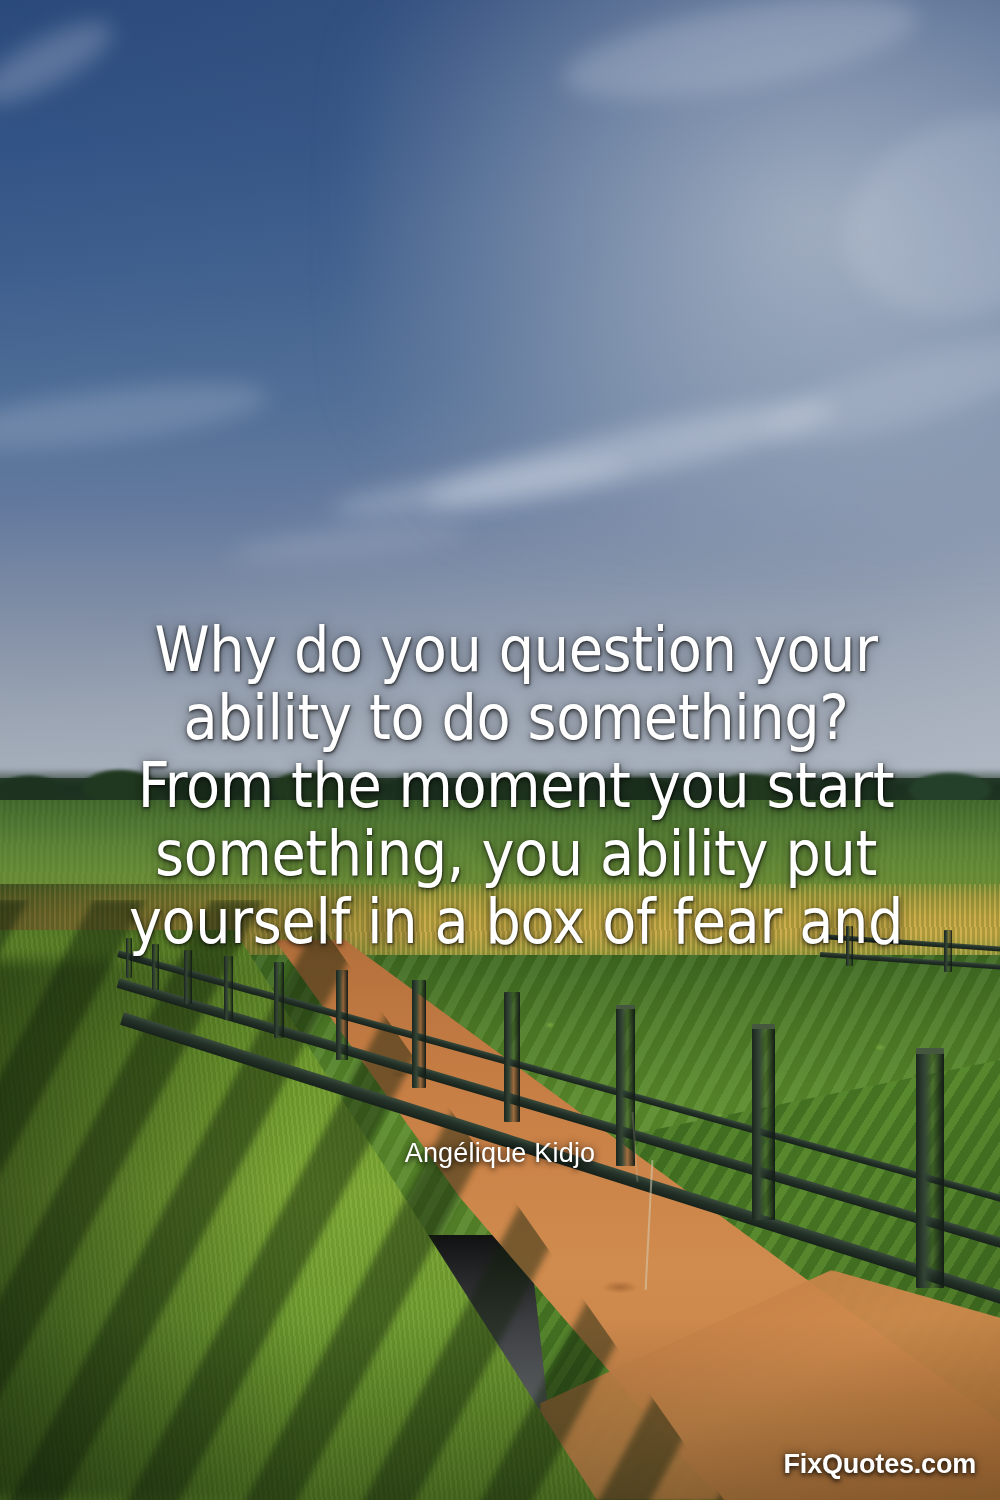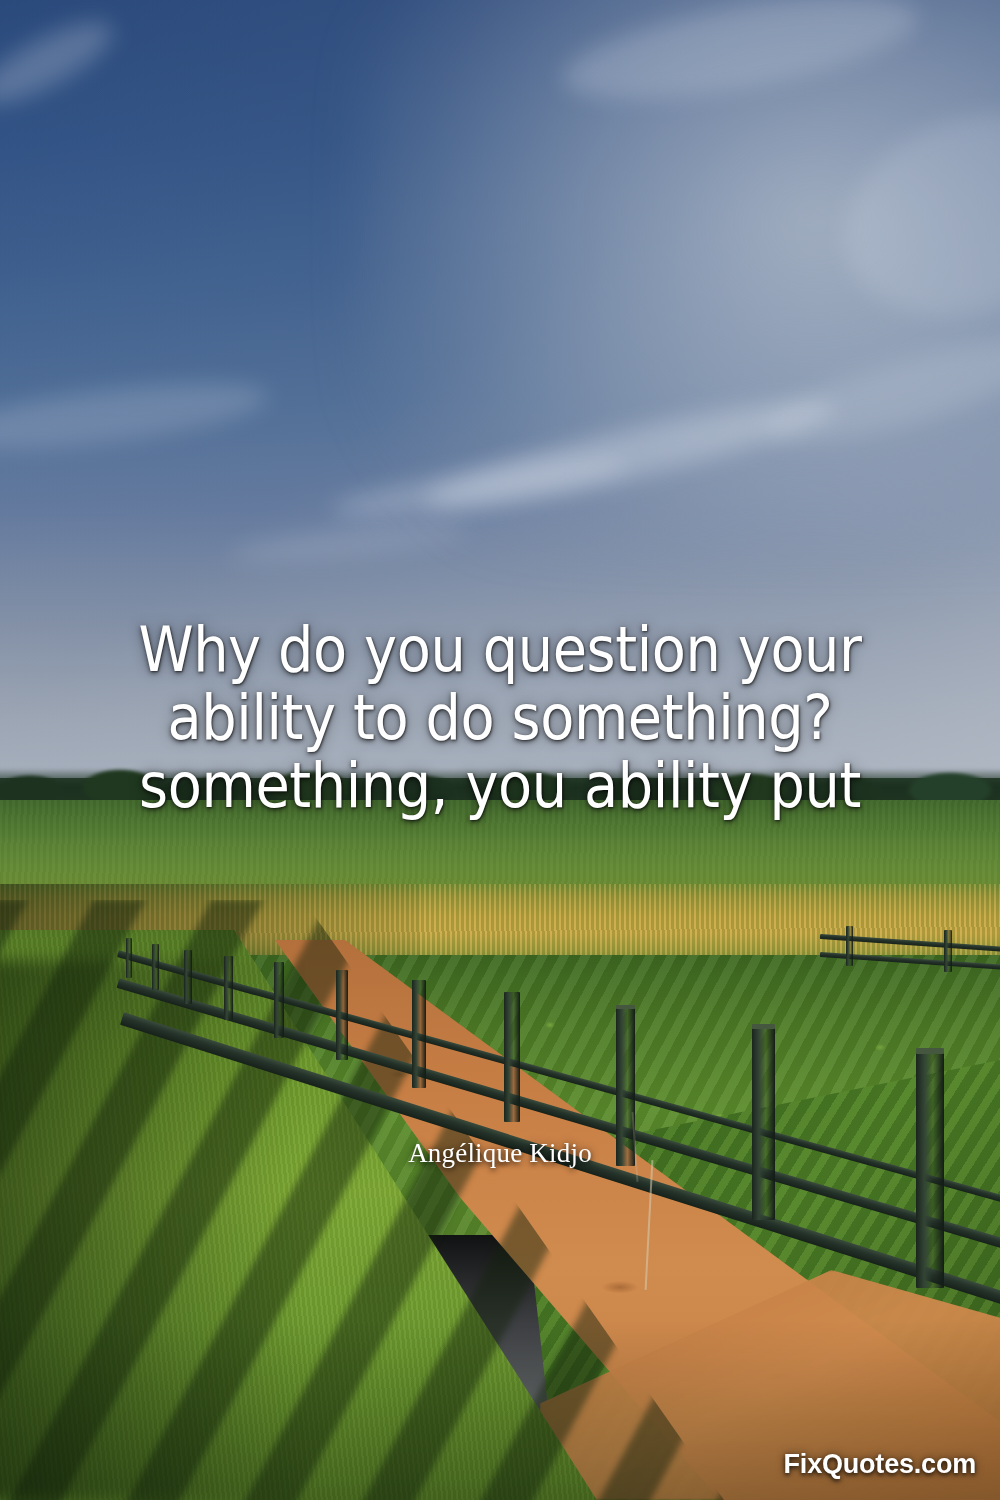--- a/index.html
+++ b/index.html
@@ -283,21 +283,21 @@
   }
   .wire {
     position:absolute;
     background: rgba(215,205,180,0.55);
     width: 2px;
   }
 
   
   .quote-block {
     position: absolute;
-    left: 60px;
+    left: 76px;
     top: 616px;
     width: 880px;
     text-align: center;
   }
   .quote-line {
     font-family: "DejaVu Sans Condensed", "Liberation Sans Narrow", "Liberation Sans", sans-serif;
     font-size: 62px;
     line-height: 68px;
     font-weight: 400;
     color: #ffffff;
@@ -307,21 +307,21 @@
       0 2px 5px rgba(0,0,0,0.55),
       0 0 14px rgba(0,0,0,0.35),
       1px 1px 2px rgba(0,0,0,0.45);
   }
   .author {
     position: absolute;
     left: 60px;
     top: 1138px;
     width: 880px;
     text-align: center;
-    font-family: Liberation Serif, serif;
+    font-family: Liberation Sans, sans-serif;
     font-size: 27px;
     font-weight: 400;
     color: #ffffff;
     letter-spacing: 0.2px;
     text-shadow: 0 2px 5px rgba(0,0,0,0.65), 0 0 10px rgba(0,0,0,0.45);
   }
 
   
   .watermark {
     position: absolute;
@@ -396,20 +396,22 @@
 
     <div class="wire" style="left:648px; top:1160px; height:130px; transform:rotate(3deg);"></div>
     <div class="wire" style="left:634px; top:1112px; height:70px; transform:rotate(-4deg); opacity:.4;"></div>
   </div>
 
   <div class="bottomshade"></div>
 
   <div class="quote-block">
     <div class="quote-line">Why do you question your</div>
     <div class="quote-line">ability to do something?</div>
+    <div class="quote-line">From the moment you start</div>
     <div class="quote-line">something, you ability put</div>
+    <div class="quote-line">yourself in a box of fear and</div>
   </div>
 
   <div class="author">Angélique Kidjo</div>
 
   <div class="watermark">FixQuotes.com</div>
 
 </div>
 
 </body></html>

